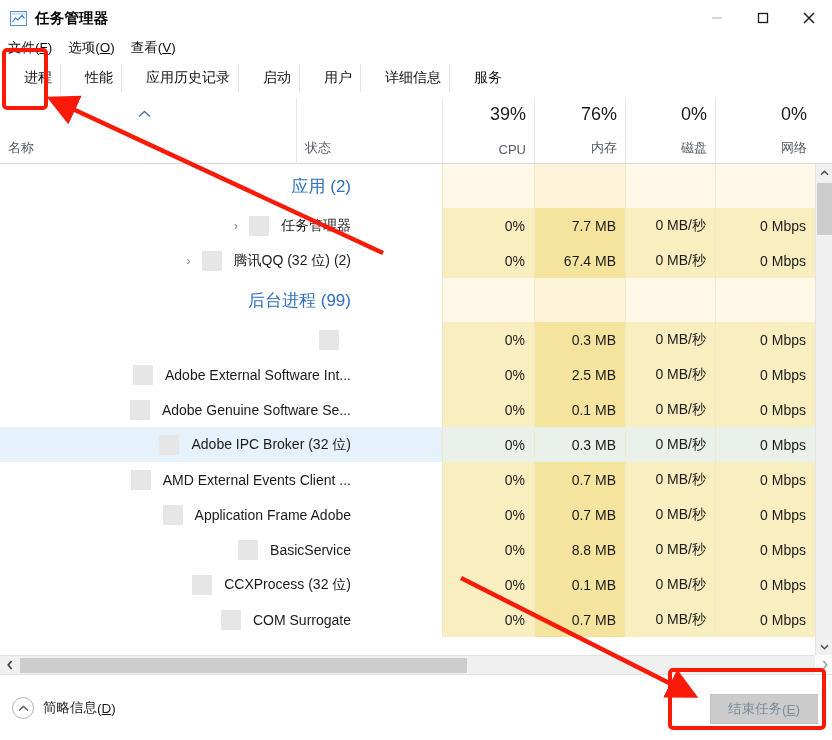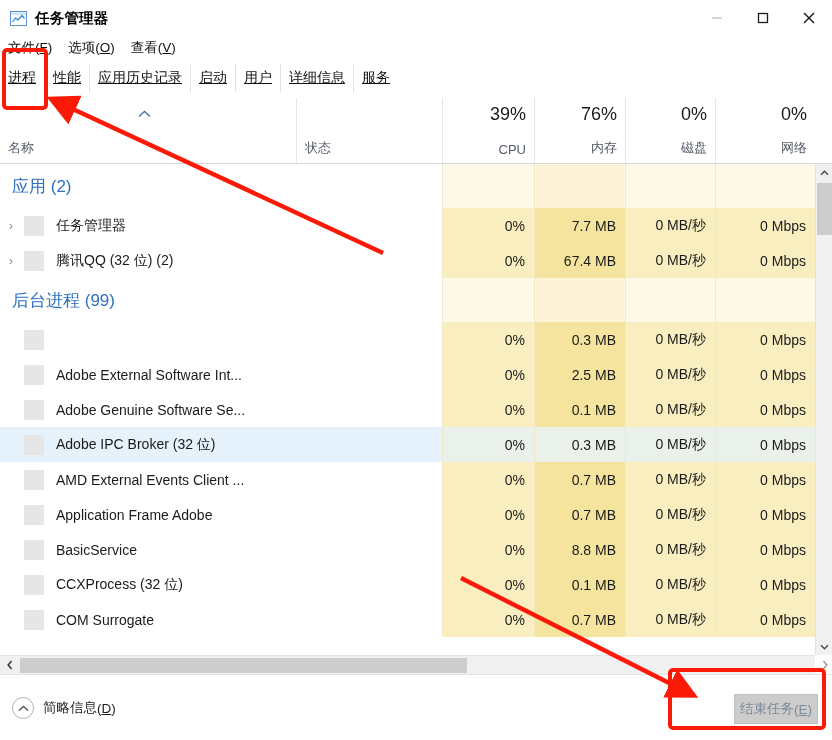--- a/index.html
+++ b/index.html
@@ -58,25 +58,24 @@
   .mn { text-decoration: underline; }
 
   
   .tabstrip {
     position: absolute; left: 0; top: 62px; width: 832px; height: 30px;
     display: flex; align-items: flex-end;
     background: #ffffff;
   }
   .tab {
     font-size: 14px; color: #111111;
-    padding: 2px 8px 4px 8px;
+    padding: 2px 8px 4px 24px;
     line-height: 22px;
     white-space: nowrap;
     border-right: 1px solid #e2e2e2;
-    text-decoration: underline;
   }
   .tab:last-child { border-right: none; }
   .tab.active { background: #ffffff; }
 
   
   .colheader {
     position: absolute; left: 0; top: 98px; width: 832px; height: 66px;
     background: #ffffff;
     border-bottom: 1px solid #d9d9d9;
   }
@@ -111,21 +110,21 @@
     height: 35px;
     width: 832px;
   }
   .row.grouphdr { height: 44px; }
   .row.selected .cell-name,
   .row.selected { background: #e5f1fb; }
 
   .cell-name {
     position: absolute; left: 0; top: 0; width: 351px; height: 100%;
     display: flex; align-items: center;
-    font-size: 14px; color: #1b1b1b;
+    font-size: 14px; color: #1b1b1b; justify-content: flex-end;
   }
   .group-title {
     font-size: 17px; color: #2e6fbf;
     padding-left: 12px;
     display: flex; align-items: center; height: 100%;
   }
   .chev {
     width: 22px; text-align: center;
     font-size: 13px; color: #8a8a8a;
     flex: 0 0 22px;
@@ -210,21 +209,21 @@
   }
   .fewer-circle {
     width: 22px; height: 22px; border-radius: 50%;
     border: 1px solid #b4b4b4;
     display: flex; align-items: center; justify-content: center;
     font-size: 10px; color: #555555;
     margin-right: 9px;
   }
   .endtask {
     position: absolute; right: 14px; top: 694px;
-    width: 84px; height: 30px;
+    width: 108px; height: 30px;
     background: #cccccc;
     border: 1px solid #c2c2c2;
     color: #7d8a99;
     font-size: 13.5px;
     display: flex; align-items: center; justify-content: center;
     font-family: "Liberation Sans", sans-serif;
   }
 
   
   .anno-rect {

